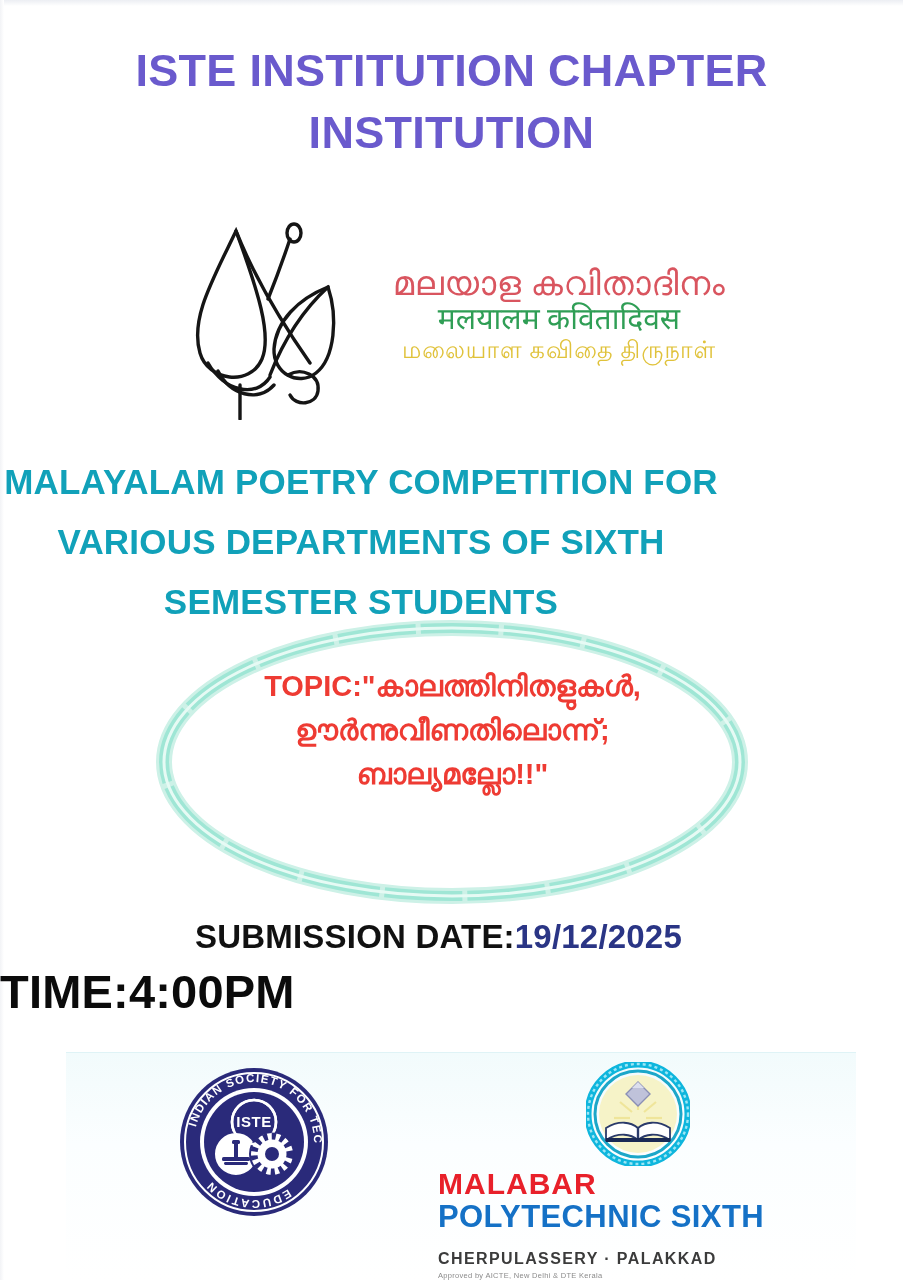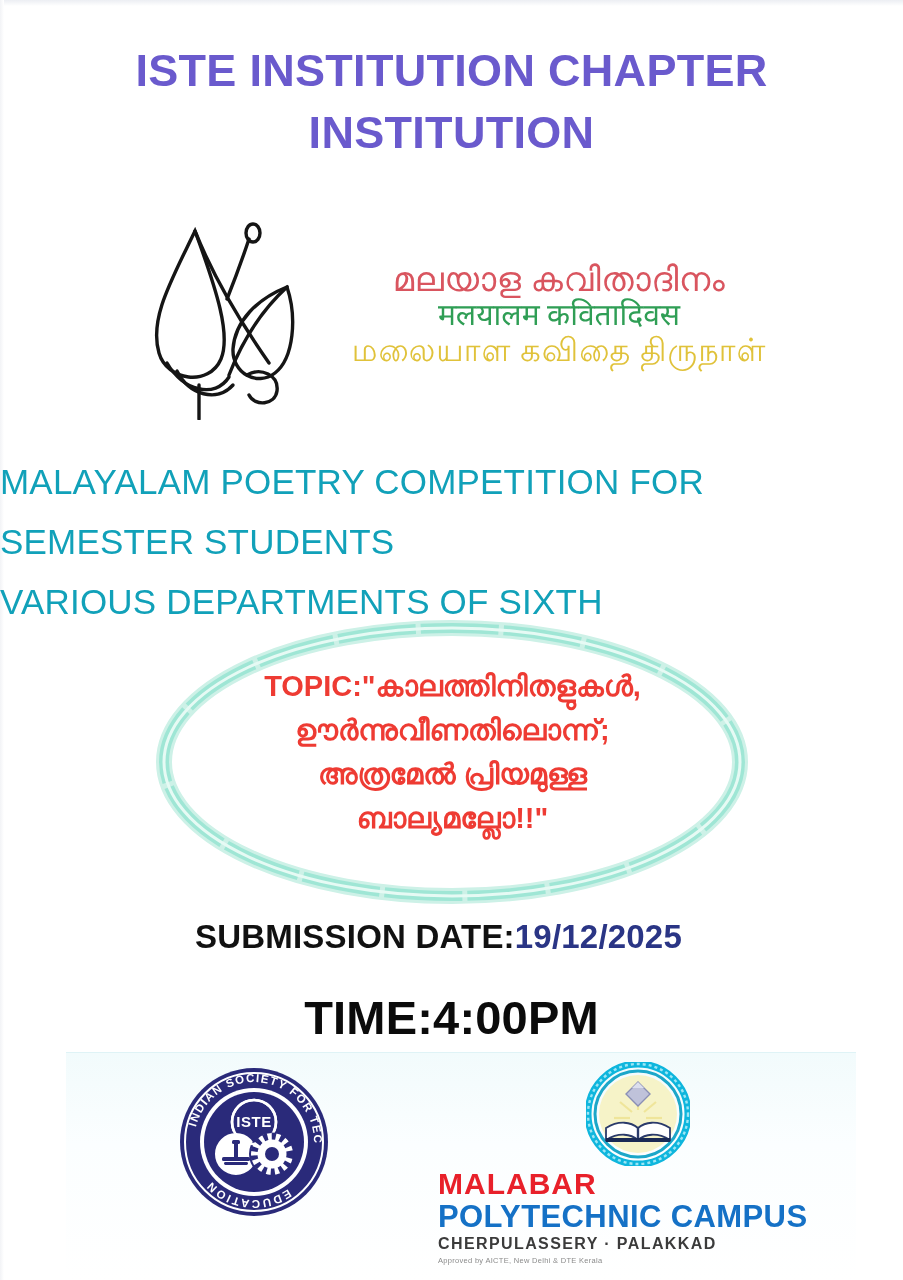--- a/index.html
+++ b/index.html
@@ -82,35 +82,36 @@
     white-space: nowrap;
   }
   .lw-hin {
     font-size: 30px;
     color: #2f9e55;
     font-family: "Liberation Serif", serif;
     margin-top: 3px;
     white-space: nowrap;
   }
   .lw-tam {
-    font-size: 32px;
+    font-size: 24px;
     color: #e0c23a;
     font-family: "Liberation Serif", serif;
     margin-top: 4px;
     letter-spacing: 1px;
     white-space: nowrap;
   }
 
   
   .subtitle {
     position: absolute;
     top: 452px; left: 0;
     width: 722px;
+    text-align: center;
     color: #11a1b9;
-    font-weight: normal;
+    font-weight: bold;
     font-size: 35px;
     line-height: 1.72;
     letter-spacing: 0.2px;
   }
   .subtitle .sub-line { display: block; }
 
   
   .topic-wrap {
     position: absolute;
     top: 612px; left: 145px;
@@ -143,26 +144,25 @@
     font-weight: bold;
     font-size: 33px;
     color: #111111;
     letter-spacing: 0.2px;
   }
   .submission .date-val { color: #2a3585; }
   .time-line {
     position: absolute;
     top: 964px; left: 0;
     width: 903px;
-    text-align: center;
+    text-align: left;
     font-weight: bold;
     font-size: 47px;
     color: #0b0b0b;
     letter-spacing: 0.2px;
-    margin-top: 26px;
   }
 
   
   .footer-panel {
     position: absolute;
     top: 1052px; left: 66px;
     width: 790px;
     height: 228px;
     background: linear-gradient(to bottom, #f2fbfc 0%, #fbfeff 40%, #ffffff 100%);
     border-top: 1px solid #dff3f6;
@@ -192,21 +192,21 @@
     font-weight: bold;
     color: #1571c6;
     letter-spacing: 0.4px;
     line-height: 1.08;
   }
   .mb-place {
     font-size: 16px;
     font-weight: bold;
     color: #3b3b3b;
     letter-spacing: 1.4px;
-    margin-top: 2px;
+    margin-top: 17px;
   }
   .mb-approved {
     font-size: 7.5px;
     font-weight: normal;
     color: #8b8b8b;
     letter-spacing: 0.3px;
     margin-top: 3px;
   }
 </style>
 </head>
@@ -246,34 +246,33 @@
 
     <div class="logo-words">
       <div class="lw-mal">മലയാള കവിതാദിനം</div>
       <div class="lw-hin">मलयालम कवितादिवस</div>
       <div class="lw-tam">மலையாள கவிதை திருநாள்</div>
     </div>
   </div>
 
   <div class="subtitle">
     <span class="sub-line">MALAYALAM POETRY COMPETITION FOR</span>
+    <span class="sub-line">VARIOUS DEPARTMENTS  OF SIXTH</span>
     <span class="sub-line">SEMESTER STUDENTS</span>
-    <span class="sub-line">VARIOUS DEPARTMENTS  OF SIXTH</span>
   </div>
 
   <div class="topic-wrap">
     <svg class="topic-ellipse-svg" viewBox="0 0 615 300">
       <ellipse cx="307" cy="150" rx="288" ry="134" fill="#ffffff" stroke="#cdf1e7" stroke-width="16"></ellipse>
       <ellipse cx="307" cy="150" rx="288" ry="134" fill="none" stroke="#9fe6d5" stroke-width="10" stroke-dasharray="78 5"></ellipse>
       <ellipse cx="307" cy="150" rx="288" ry="134" fill="none" stroke="#e6faf4" stroke-width="3"></ellipse>
     </svg>
     <div class="topic-text">
       <span class="tp-line">TOPIC:"കാലത്തിനിതളുകൾ,</span>
       <span class="tp-line">ഊർന്നുവീണതിലൊന്ന്;</span>
-      <span class="tp-line">അത്രമേൽ പ്രിയമുള്ള</span>
       <span class="tp-line">ബാല്യമല്ലോ!!"</span>
     </div>
   </div>
 
   <div class="submission">
     <span>SUBMISSION DATE:</span><span class="date-val">19/12/2025</span>
   </div>
   <div class="time-line">TIME:4:00PM</div>
 
   <div class="footer-panel"></div>
@@ -334,18 +333,18 @@
         <path d="M46 26 L58 26 L52 20 Z" fill="#dcdfee"></path>
       </g>
 
       <g>
         <path d="M20 66 C 33 58, 45 60, 52 66 C 59 60, 71 58, 84 66 L 84 78 C 71 70, 59 72, 52 78 C 45 72, 33 70, 20 78 Z" fill="#ffffff" stroke="#2a3a6a" stroke-width="1.8"></path>
         <path d="M52 66 L52 78" stroke="#2a3a6a" stroke-width="2.4"></path>
         <path d="M20 78 L84 78" stroke="#1b2a55" stroke-width="4"></path>
       </g>
     </svg>
     <div class="mb-malabar">MALABAR</div>
-    <div class="mb-poly">POLYTECHNIC CAMPUS</div>
+    <div class="mb-poly">POLYTECHNIC SIXTH</div>
     <div class="mb-place">CHERPULASSERY · PALAKKAD</div>
     <div class="mb-approved">Approved by AICTE, New Delhi &amp; DTE Kerala</div>
   </div>
 
 </div>
 
 </body></html>

